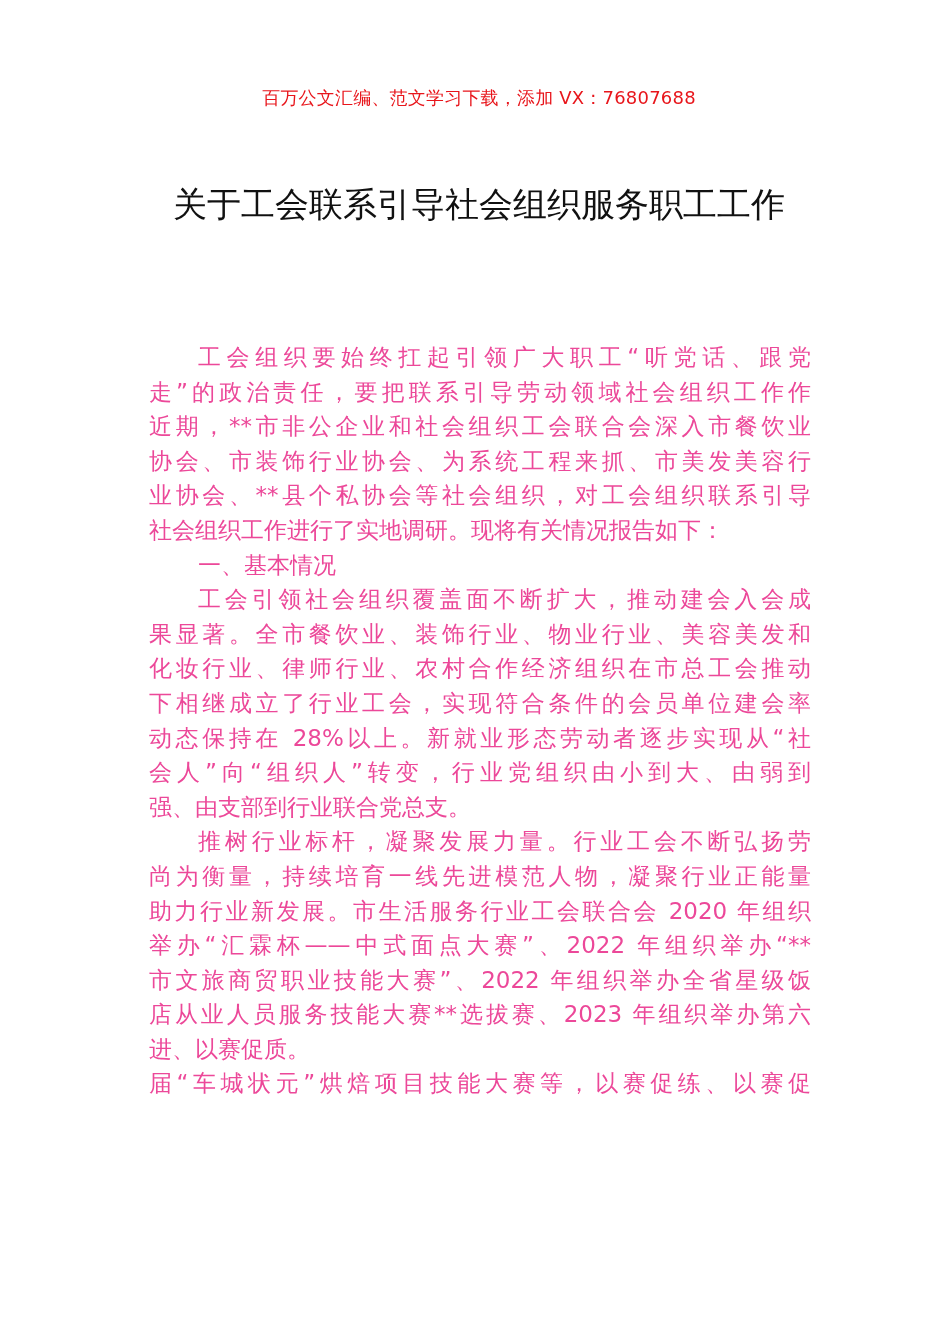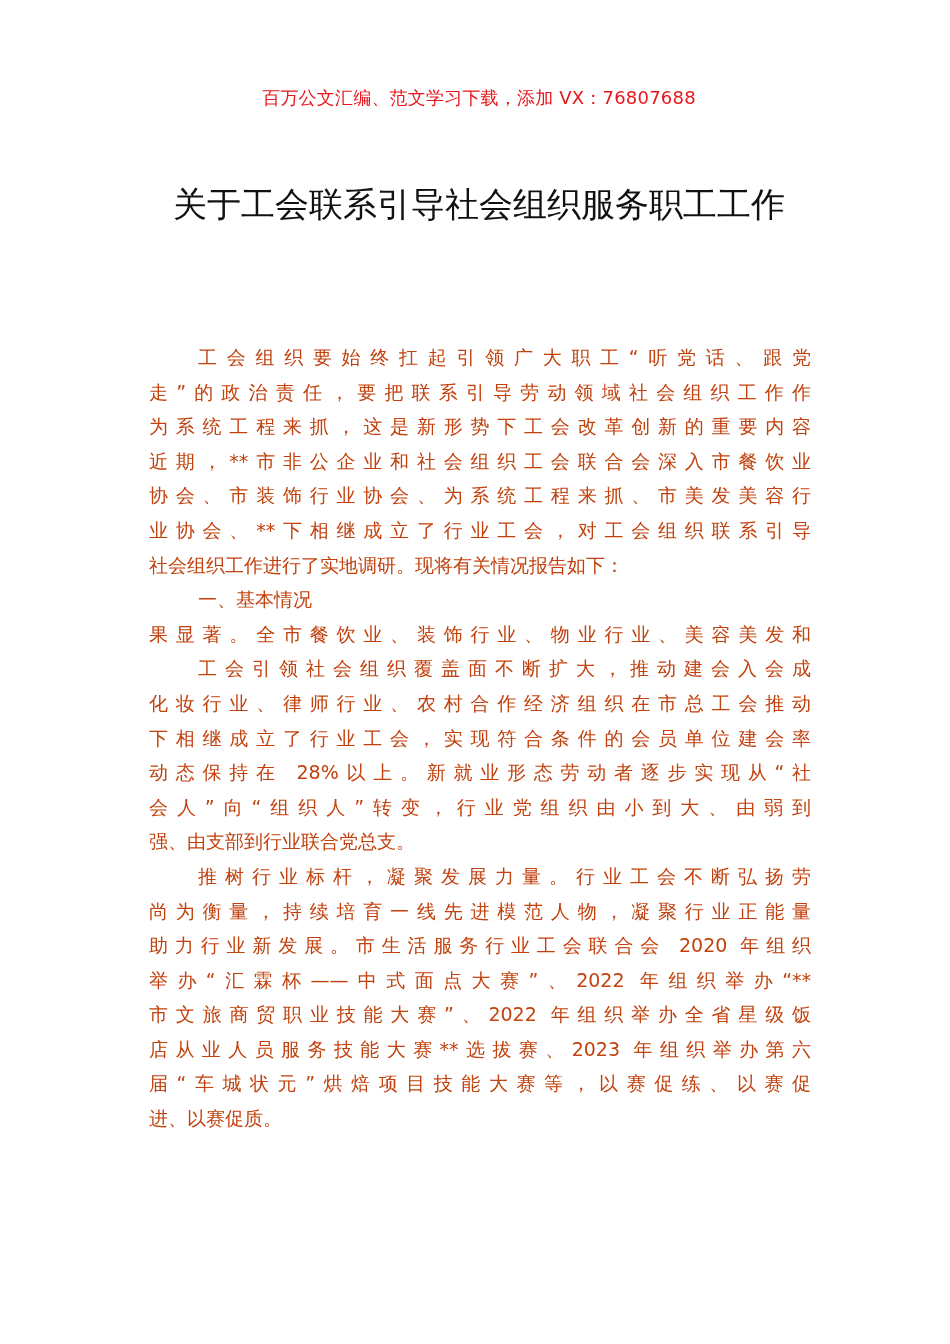--- a/index.html
+++ b/index.html
@@ -49,61 +49,60 @@
     .body-text {
       position: absolute;
       left: 145px;
       top: 340px;
       width: 662px;
     }
     .line {
       display: block;
       height: 34.6px;
       line-height: 34.6px;
-      font-size: 19px;
+      font-size: 23px;
       white-space: nowrap;
       text-align: justify;
       text-align-last: justify;
-      color: #c2410c;
+      color: #ec4899;
     }
     .line.indent {
       padding-left: 49px;
     }
     .line.last {
       text-align-last: left;
     }
   </style>
 </head>
 <body>
 
 <div class="page">
 
   <div class="watermark">百万公文汇编、范文学习下载，添加 VX：76807688</div>
 
   <h1 class="title l1">关于工会联系引导社会组织服务职工工作</h1>
 
   <div class="body-text" id="body-text">
       <span class="line indent">工会组织要始终扛起引领广大职工“听党话、跟党</span>
       <span class="line">走”的政治责任，要把联系引导劳动领域社会组织工作作</span>
-      <span class="line">为系统工程来抓，这是新形势下工会改革创新的重要内容</span>
       <span class="line">近期，**市非公企业和社会组织工会联合会深入市餐饮业</span>
       <span class="line">协会、市装饰行业协会、为系统工程来抓、市美发美容行</span>
-      <span class="line">业协会、**下相继成立了行业工会，对工会组织联系引导</span>
+      <span class="line">业协会、**县个私协会等社会组织，对工会组织联系引导</span>
       <span class="line last">社会组织工作进行了实地调研。现将有关情况报告如下：</span>
       <span class="line indent last">一、基本情况</span>
+      <span class="line indent">工会引领社会组织覆盖面不断扩大，推动建会入会成</span>
       <span class="line">果显著。全市餐饮业、装饰行业、物业行业、美容美发和</span>
-      <span class="line indent">工会引领社会组织覆盖面不断扩大，推动建会入会成</span>
       <span class="line">化妆行业、律师行业、农村合作经济组织在市总工会推动</span>
       <span class="line">下相继成立了行业工会，实现符合条件的会员单位建会率</span>
       <span class="line">动态保持在 28%以上。新就业形态劳动者逐步实现从“社</span>
       <span class="line">会人”向“组织人”转变，行业党组织由小到大、由弱到</span>
       <span class="line last">强、由支部到行业联合党总支。</span>
       <span class="line indent">推树行业标杆，凝聚发展力量。行业工会不断弘扬劳</span>
       <span class="line">尚为衡量，持续培育一线先进模范人物，凝聚行业正能量</span>
       <span class="line">助力行业新发展。市生活服务行业工会联合会 2020 年组织</span>
       <span class="line">举办“汇霖杯——中式面点大赛”、2022 年组织举办“**</span>
       <span class="line">市文旅商贸职业技能大赛”、2022 年组织举办全省星级饭</span>
       <span class="line">店从业人员服务技能大赛**选拔赛、2023 年组织举办第六</span>
+      <span class="line last">进、以赛促质。</span>
       <span class="line">届“车城状元”烘焙项目技能大赛等，以赛促练、以赛促</span>
-      <span class="line last">进、以赛促质。</span>
     </div>
 
 </div>
 
 </body></html>

